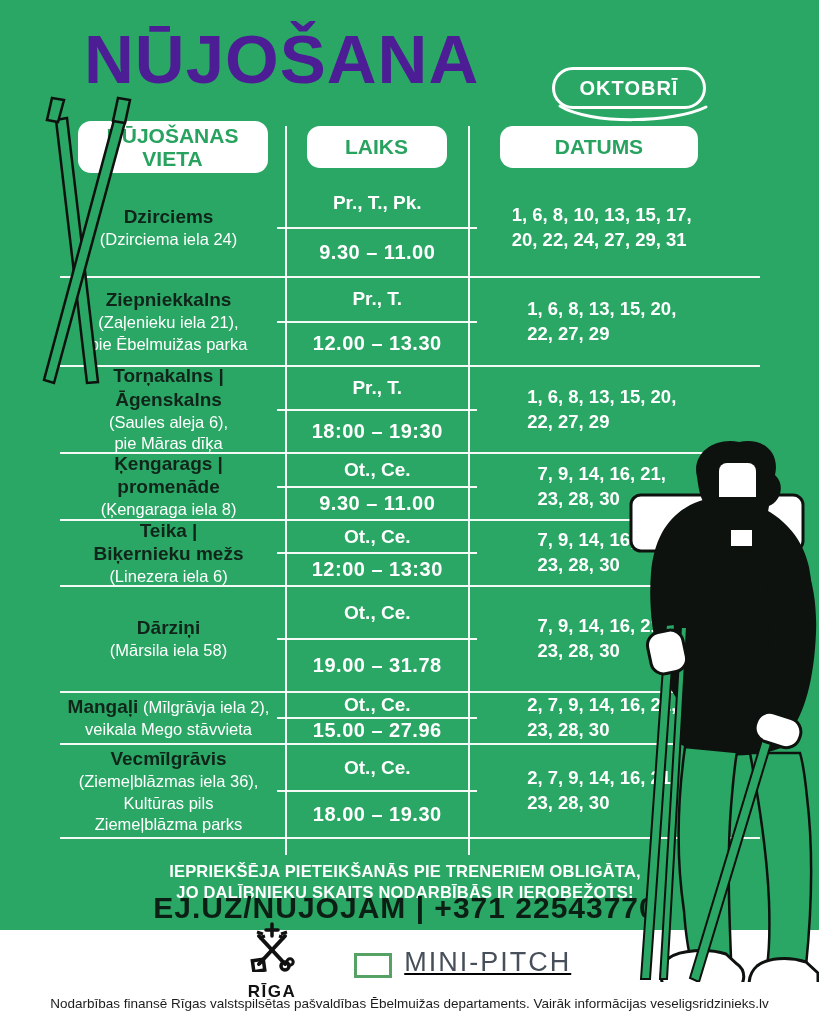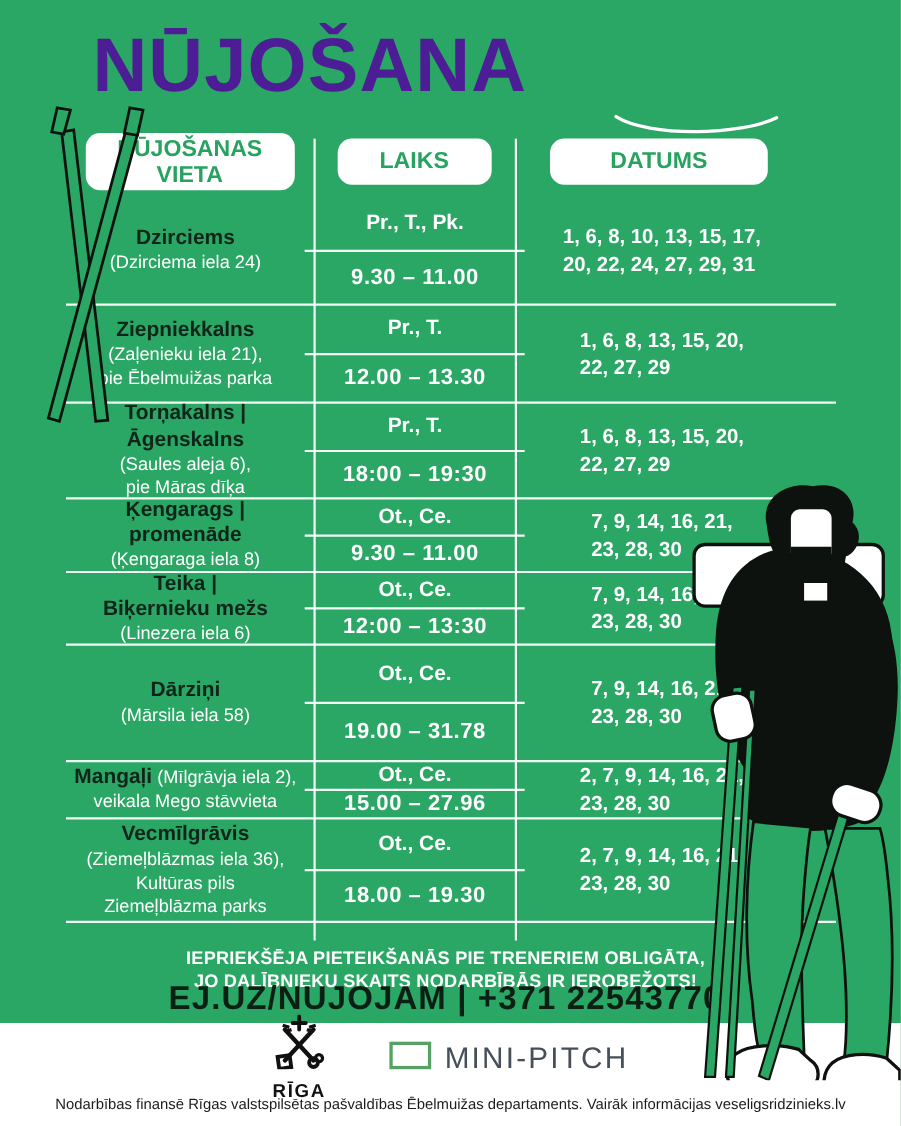--- a/index.html
+++ b/index.html
@@ -94,39 +94,40 @@
   
   .footer-band {
     position:absolute; left:0; top:930px; width:819px; height:94px; background:#ffffff;
   }
   .logos {
     position:absolute; left:0; top:936px; width:819px; height:52px;
     display:flex; align-items:center; justify-content:center; gap:58px;
   }
   .riga-logo { display:flex; align-items:center; gap:10px;flex-direction:column; }
   .riga-text { color:#111111; font-weight:800; font-size:17px; letter-spacing:1.5px; }
-  .minipitch-logo { display:flex; align-items:flex-start; gap:12px; }
+  .minipitch-logo { display:flex; align-items:flex-end; gap:12px;text-decoration:underline; }
   .mp-rect { width:38px; height:25px; border:3px solid #55a264; }
   .mp-text { color:#474f5a; font-weight:400; font-size:27px; letter-spacing:2px;
              font-family:"Liberation Sans", sans-serif; }
   .fineprint {
     position:absolute; left:0; top:996px; width:819px; text-align:center;
     color:#1c1c1c; font-size:13.5px; font-weight:400;
   }
 
   
   .poles-topleft { position:absolute; left:26px; top:94px; z-index:2; }
   .walker { position:absolute; left:619px; top:437px; z-index:3; }
 </style>
 </head>
 <body>
 
 <div class="poster">
 
   <div class="title">NŪJOŠANA</div>
+  <div class="badge">OKTOBRĪ</div>
   <svg class="badge-swoosh" width="156" height="26" viewBox="0 0 156 26">
     <path d="M4,3 C34,22 118,20 150,4" fill="none" stroke="#ffffff" stroke-width="3" stroke-linecap="round"></path>
   </svg>
 
   <svg class="poles-topleft" width="118" height="292" viewBox="0 0 118 292">
     <polygon points="30,26 41,24 72,288 61,289" fill="#2ba765" stroke="#0d120e" stroke-width="2.5"></polygon>
     <polygon points="26,4 38,6 32,28 21,26" fill="#2ba765" stroke="#0d120e" stroke-width="2.5"></polygon>
     <polygon points="88,26 99,28 28,289 18,286" fill="#2ba765" stroke="#0d120e" stroke-width="2.5"></polygon>
     <polygon points="92,4 104,6 99,29 87,27" fill="#2ba765" stroke="#0d120e" stroke-width="2.5"></polygon>
   </svg>

